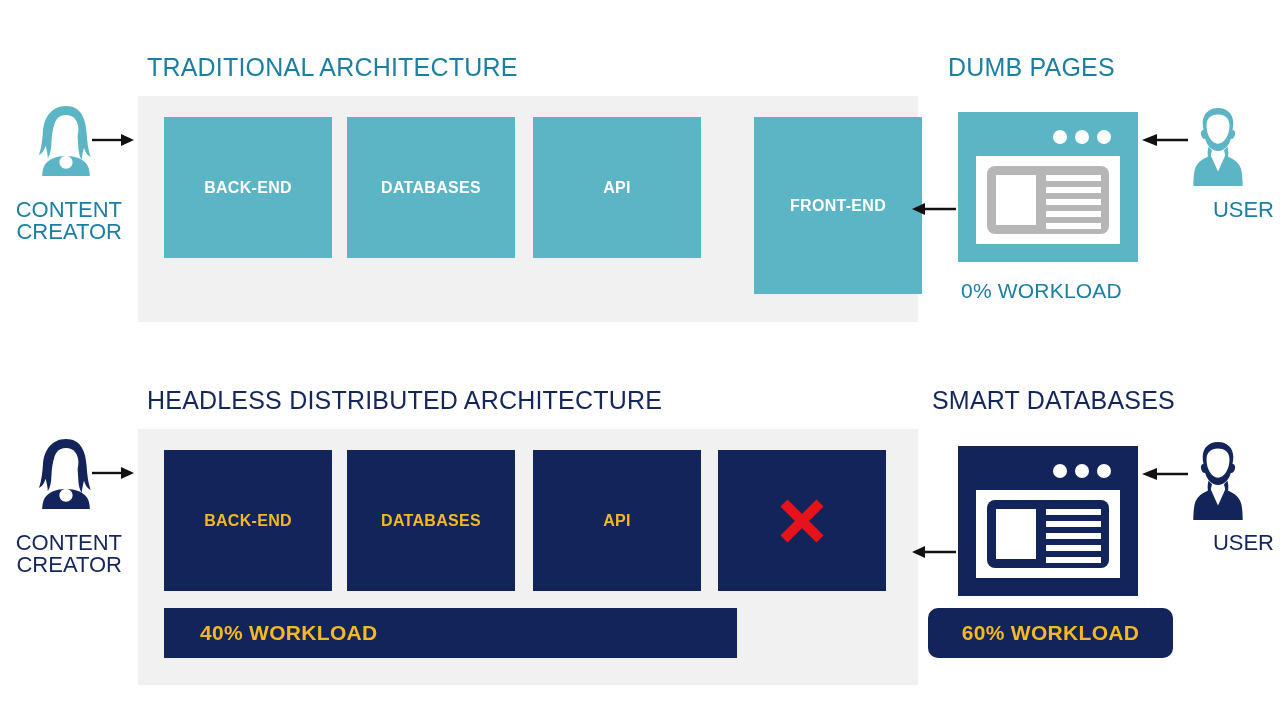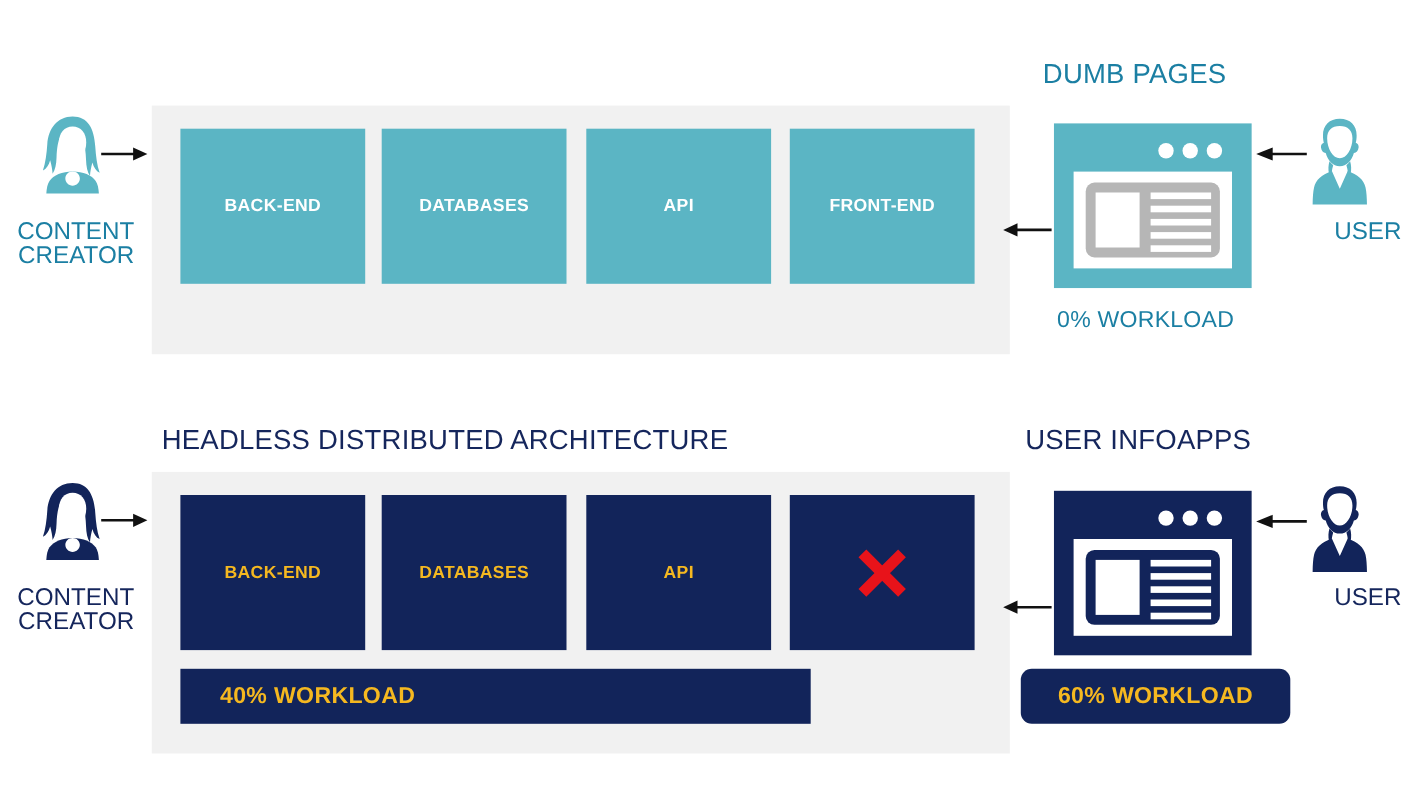--- a/index.html
+++ b/index.html
@@ -62,20 +62,21 @@
 
   
   .svg-abs{position:absolute;}
   .svg-abs svg{display:block;}
 </style>
 </head>
 <body>
 
 <div class="stage">
 
+  <div class="section-title t-teal" style="left:147px;top:53px;">TRADITIONAL ARCHITECTURE</div>
 
   <div class="section-title t-teal" style="left:948px;top:53px;">DUMB PAGES</div>
 
   <div class="panel" style="left:138px;top:96px;width:780px;height:226px;"></div>
 
   <div class="svg-abs" style="left:30px;top:104px;">
     <svg width="72" height="80" viewBox="0 0 72 80" aria-hidden="true">
       <g fill="#5bb5c4">
         <path d="M36 2C22 2 14 13 13 27c-.6 9-1.6 17-4 24 3.2-1.4 5.4-5 6.6-9.3 1.2 4.6 2 8 2.2 12.3 2.4-3.4 3.4-8.6 3.6-14.8.3-8.6 1.4-15 3.6-19.5 3.2 3.4 8.2 5.4 14 5.4 2.4 0 4.6-.3 6.6-1 1.6 4.6 2.4 10 2.6 17 .2 6.4 1.2 11.6 3.6 15 .2-4.3 1-7.7 2.2-12.3 1.2 4.3 3.4 7.9 6.6 9.3-2.4-7-3.4-15-4-24C55.6 13 50 2 36 2z"></path>
         <path d="M36 11c-7.6 0-12.4 6-12.4 14.5 0 9.2 5.6 17.5 12.4 17.5s12.4-8.3 12.4-17.5C48.4 17 43.6 11 36 11z" fill="#ffffff"></path>
@@ -91,21 +92,21 @@
   <div class="svg-abs" style="left:90px;top:130px;">
     <svg width="46" height="20" viewBox="0 0 46 20">
       <line x1="2" y1="10" x2="34" y2="10" stroke="#111111" stroke-width="2.4"></line>
       <polygon points="31,4 44,10 31,16" fill="#111111"></polygon>
     </svg>
   </div>
 
   <div class="box box-teal" style="left:164px;top:117px;width:168px;height:141px;">BACK-END</div>
   <div class="box box-teal" style="left:347px;top:117px;width:168px;height:141px;">DATABASES</div>
   <div class="box box-teal" style="left:533px;top:117px;width:168px;height:141px;">API</div>
-  <div class="box box-teal" style="left:718px;top:117px;width:168px;height:141px;">FRONT-END</div>
+  <div class="box box-teal" style="left:754px;top:117px;width:168px;height:177px;">FRONT-END</div>
 
 
   <div class="svg-abs" style="left:900px;top:199px;">
     <svg width="58" height="20" viewBox="0 0 58 20">
       <line x1="22" y1="10" x2="56" y2="10" stroke="#111111" stroke-width="2.4"></line>
       <polygon points="25,4 12,10 25,16" fill="#111111"></polygon>
     </svg>
   </div>
 
   <div class="svg-abs" style="left:958px;top:112px;">
@@ -142,21 +143,21 @@
         <path d="M32 9.5c-7.4 0-11.5 4.2-11.5 11.1 0 9.6 5.3 18.2 11.5 18.2s11.5-8.6 11.5-18.2c0-6.9-4.1-11.1-11.5-11.1z" fill="#ffffff"></path>
         <path d="M22.6 41.5c-1 3.4-1.3 7.3-.4 11.6.5 2.3 1.3 4 2.2 4.9-.2-4.2.3-8.5 1.6-12.8-1.3-1.1-2.4-2.4-3.4-3.7zM41.4 41.5c-1 1.3-2.1 2.6-3.4 3.7 1.3 4.3 1.8 8.6 1.6 12.8.9-.9 1.7-2.6 2.2-4.9.9-4.3.6-8.2-.4-11.6z"></path>
         <path d="M24.8 50.5C15.8 53.6 10 58.6 8.6 65.4c-.9 4.2-1.2 9-1.3 15.6h49.4c-.1-6.6-.4-11.4-1.3-15.6-1.4-6.8-7.2-11.8-16.2-14.9L32 66.5 24.8 50.5z"></path>
       </g>
     </svg>
   </div>
   <div class="person-label lbl-teal" style="left:1162px;top:199px;width:112px;">USER</div>
 
   <div class="section-title t-navy" style="left:147px;top:386px;">HEADLESS DISTRIBUTED ARCHITECTURE</div>
 
-  <div class="section-title t-navy" style="left:932px;top:386px;">USER INFOAPPS</div>
+  <div class="section-title t-navy" style="left:932px;top:386px;">SMART DATABASES</div>
 
   <div class="panel" style="left:138px;top:429px;width:780px;height:256px;"></div>
 
   <div class="svg-abs" style="left:30px;top:437px;">
     <svg width="72" height="80" viewBox="0 0 72 80" aria-hidden="true">
       <g fill="#12245a">
         <path d="M36 2C22 2 14 13 13 27c-.6 9-1.6 17-4 24 3.2-1.4 5.4-5 6.6-9.3 1.2 4.6 2 8 2.2 12.3 2.4-3.4 3.4-8.6 3.6-14.8.3-8.6 1.4-15 3.6-19.5 3.2 3.4 8.2 5.4 14 5.4 2.4 0 4.6-.3 6.6-1 1.6 4.6 2.4 10 2.6 17 .2 6.4 1.2 11.6 3.6 15 .2-4.3 1-7.7 2.2-12.3 1.2 4.3 3.4 7.9 6.6 9.3-2.4-7-3.4-15-4-24C55.6 13 50 2 36 2z"></path>
         <path d="M36 11c-7.6 0-12.4 6-12.4 14.5 0 9.2 5.6 17.5 12.4 17.5s12.4-8.3 12.4-17.5C48.4 17 43.6 11 36 11z" fill="#ffffff"></path>
         <path d="M29.8 38.5v6.8c0 3.4 2.8 5.4 6.2 5.4s6.2-2 6.2-5.4v-6.8c-1.9 1.6-3.9 2.5-6.2 2.5s-4.3-.9-6.2-2.5z" fill="#ffffff"></path>
         <path d="M36 52c-9.5 0-17.5 3.4-21 8.6-1.8 2.7-2.6 6.4-2.9 11.4h47.8c-.3-5-1.1-8.7-2.9-11.4C53.5 55.4 45.5 52 36 52z"></path>

